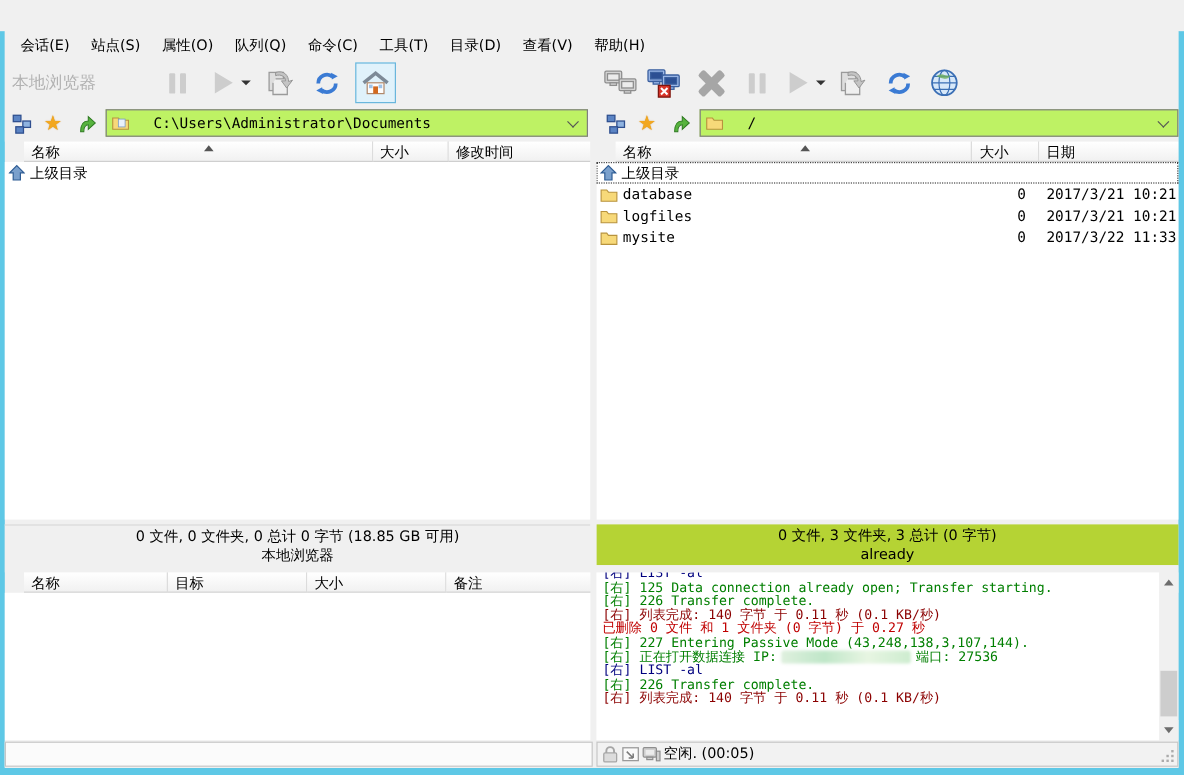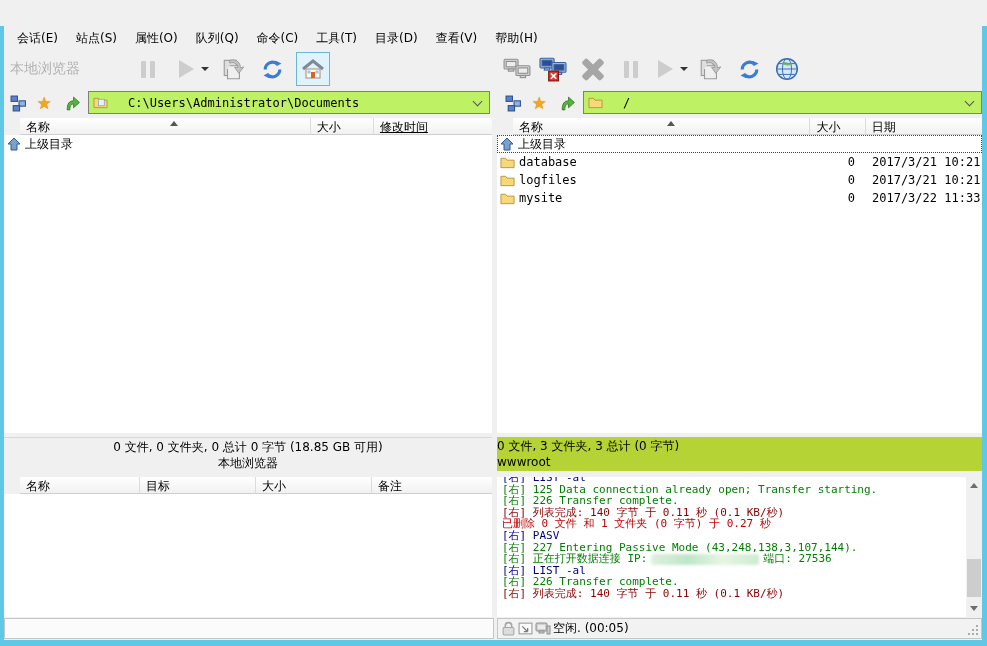--- a/index.html
+++ b/index.html
@@ -58,21 +58,21 @@
   .listarea { position:absolute; background:#fff; }
   .lrow { position:relative; height:18px; display:flex; align-items:center; padding-left:3px; }
   .lrow .nm { margin-left:4px; }
   .mono { font-family:"DejaVu Sans Mono", monospace; font-size:12px; }
   .focused { outline:1px dotted #444; outline-offset:-1px; }
   .cell-size { position:absolute; text-align:right; }
   .cell-date { position:absolute; }
 
   
   .statusL { left:4px; top:437px; width:488px; height:34px; background:#f0f0f0; border-top:1px solid #d9d9d9; text-align:center; padding-top:1px; }
-  .statusR { left:497px; top:437px; width:485px; height:34px; background:#b5d334; padding-top:1px; }
+  .statusR { left:497px; top:437px; width:485px; height:34px; background:#b5d334; text-align:center; padding-top:1px; }
   .statusL div, .statusR div { line-height:16px; }
 
   .midgap { left:492px; top:88px; width:5px; height:529px; background:#f0f0f0; }
   .splitter { left:4px; top:471px; width:978px; height:6px; background:#f0f0f0; }
 
   
   .queue-list { left:4px; top:494px; width:488px; height:123px; background:#fff; }
   .logarea { left:497px; top:477px; width:469px; height:140px; background:#fff; overflow:hidden; font-family:"DejaVu Sans Mono", monospace; font-size:11px; line-height:11.6px; padding-left:5px; white-space:nowrap; }
   .logarea .ln:first-child { margin-top:-5px; }
   .c-navy { color:#00007f; }
@@ -272,21 +272,21 @@
           <path d="M1 2 h5 l1.5 2 H15 v8 H1z" fill="#f7d979" stroke="#b8933d"></path>
         </svg>
       <span class="path">/</span>
       <span class="chev"></span>
     </div>
   </div>
 
   <div class="hdr" style="left:4px;width:488px;">
     <div class="hcell" style="width:301px;"><span>名称</span><span class="sort" style="left:150px;"></span></div>
     <div class="hcell r" style="width:65px;"><span>大小</span></div>
-    <div class="hcell" style="width:122px;border-right:none;text-decoration:underline;"><span>修改时间</span></div>
+    <div class="hcell" style="width:122px;border-right:none;"><span>修改时间</span></div>
   </div>
 
   <div class="listarea" style="left:4px;top:135px;width:488px;height:298px;">
     <div class="lrow">
       <svg width="14" height="14" viewBox="0 0 14 14">
           <path d="M7 1 L13 7 H10 V13 H4 V7 H1 Z" fill="#7aa0cc" stroke="#2e5c94"></path>
         </svg>
       <span class="nm">上级目录</span>
     </div>
   </div>
@@ -329,41 +329,40 @@
       <span class="cell-date mono" style="left:375px;">2017/3/22 11:33</span>
     </div>
   </div>
 
   <div class="abs statusL">
     <div>0 文件, 0 文件夹, 0 总计 0 字节 (18.85 GB 可用)</div>
     <div>本地浏览器</div>
   </div>
   <div class="abs statusR">
     <div>0 文件, 3 文件夹, 3 总计 (0 字节)</div>
-    <div>wwwroot</div>
+    <div>already</div>
   </div>
 
   <div class="abs midgap"></div>
   <div class="abs splitter"></div>
 
   <div class="hdr" style="left:4px;top:477px;width:488px;">
     <div class="hcell" style="width:124px;"><span>名称</span></div>
     <div class="hcell" style="width:120px;"><span>目标</span></div>
     <div class="hcell r" style="width:120px;"><span>大小</span></div>
     <div class="hcell" style="width:124px;border-right:none;"><span>备注</span></div>
   </div>
   <div class="abs queue-list"></div>
 
   <div class="abs logarea">
     <div class="ln c-navy">[右] LIST -al</div>
     <div class="ln c-green">[右] 125 Data connection already open; Transfer starting.</div>
     <div class="ln c-green">[右] 226 Transfer complete.</div>
     <div class="ln c-maroon">[右] 列表完成: 140 字节 于 0.11 秒 (0.1 KB/秒)</div>
     <div class="ln c-red">已删除 0 文件 和 1 文件夹 (0 字节) 于 0.27 秒</div>
-    <div class="ln c-navy">[右] PASV</div>
     <div class="ln c-green">[右] 227 Entering Passive Mode (43,248,138,3,107,144).</div>
     <div class="ln c-green"><span>[右] 正在打开数据连接 IP:</span><span class="redacted"></span><span>端口: 27536</span></div>
     <div class="ln c-navy">[右] LIST -al</div>
     <div class="ln c-green">[右] 226 Transfer complete.</div>
     <div class="ln c-maroon">[右] 列表完成: 140 字节 于 0.11 秒 (0.1 KB/秒)</div>
   </div>
 
   <div class="abs scrollbar">
     <div class="sb-btn" style="top:0;">
         <span class="tri-up"></span>

